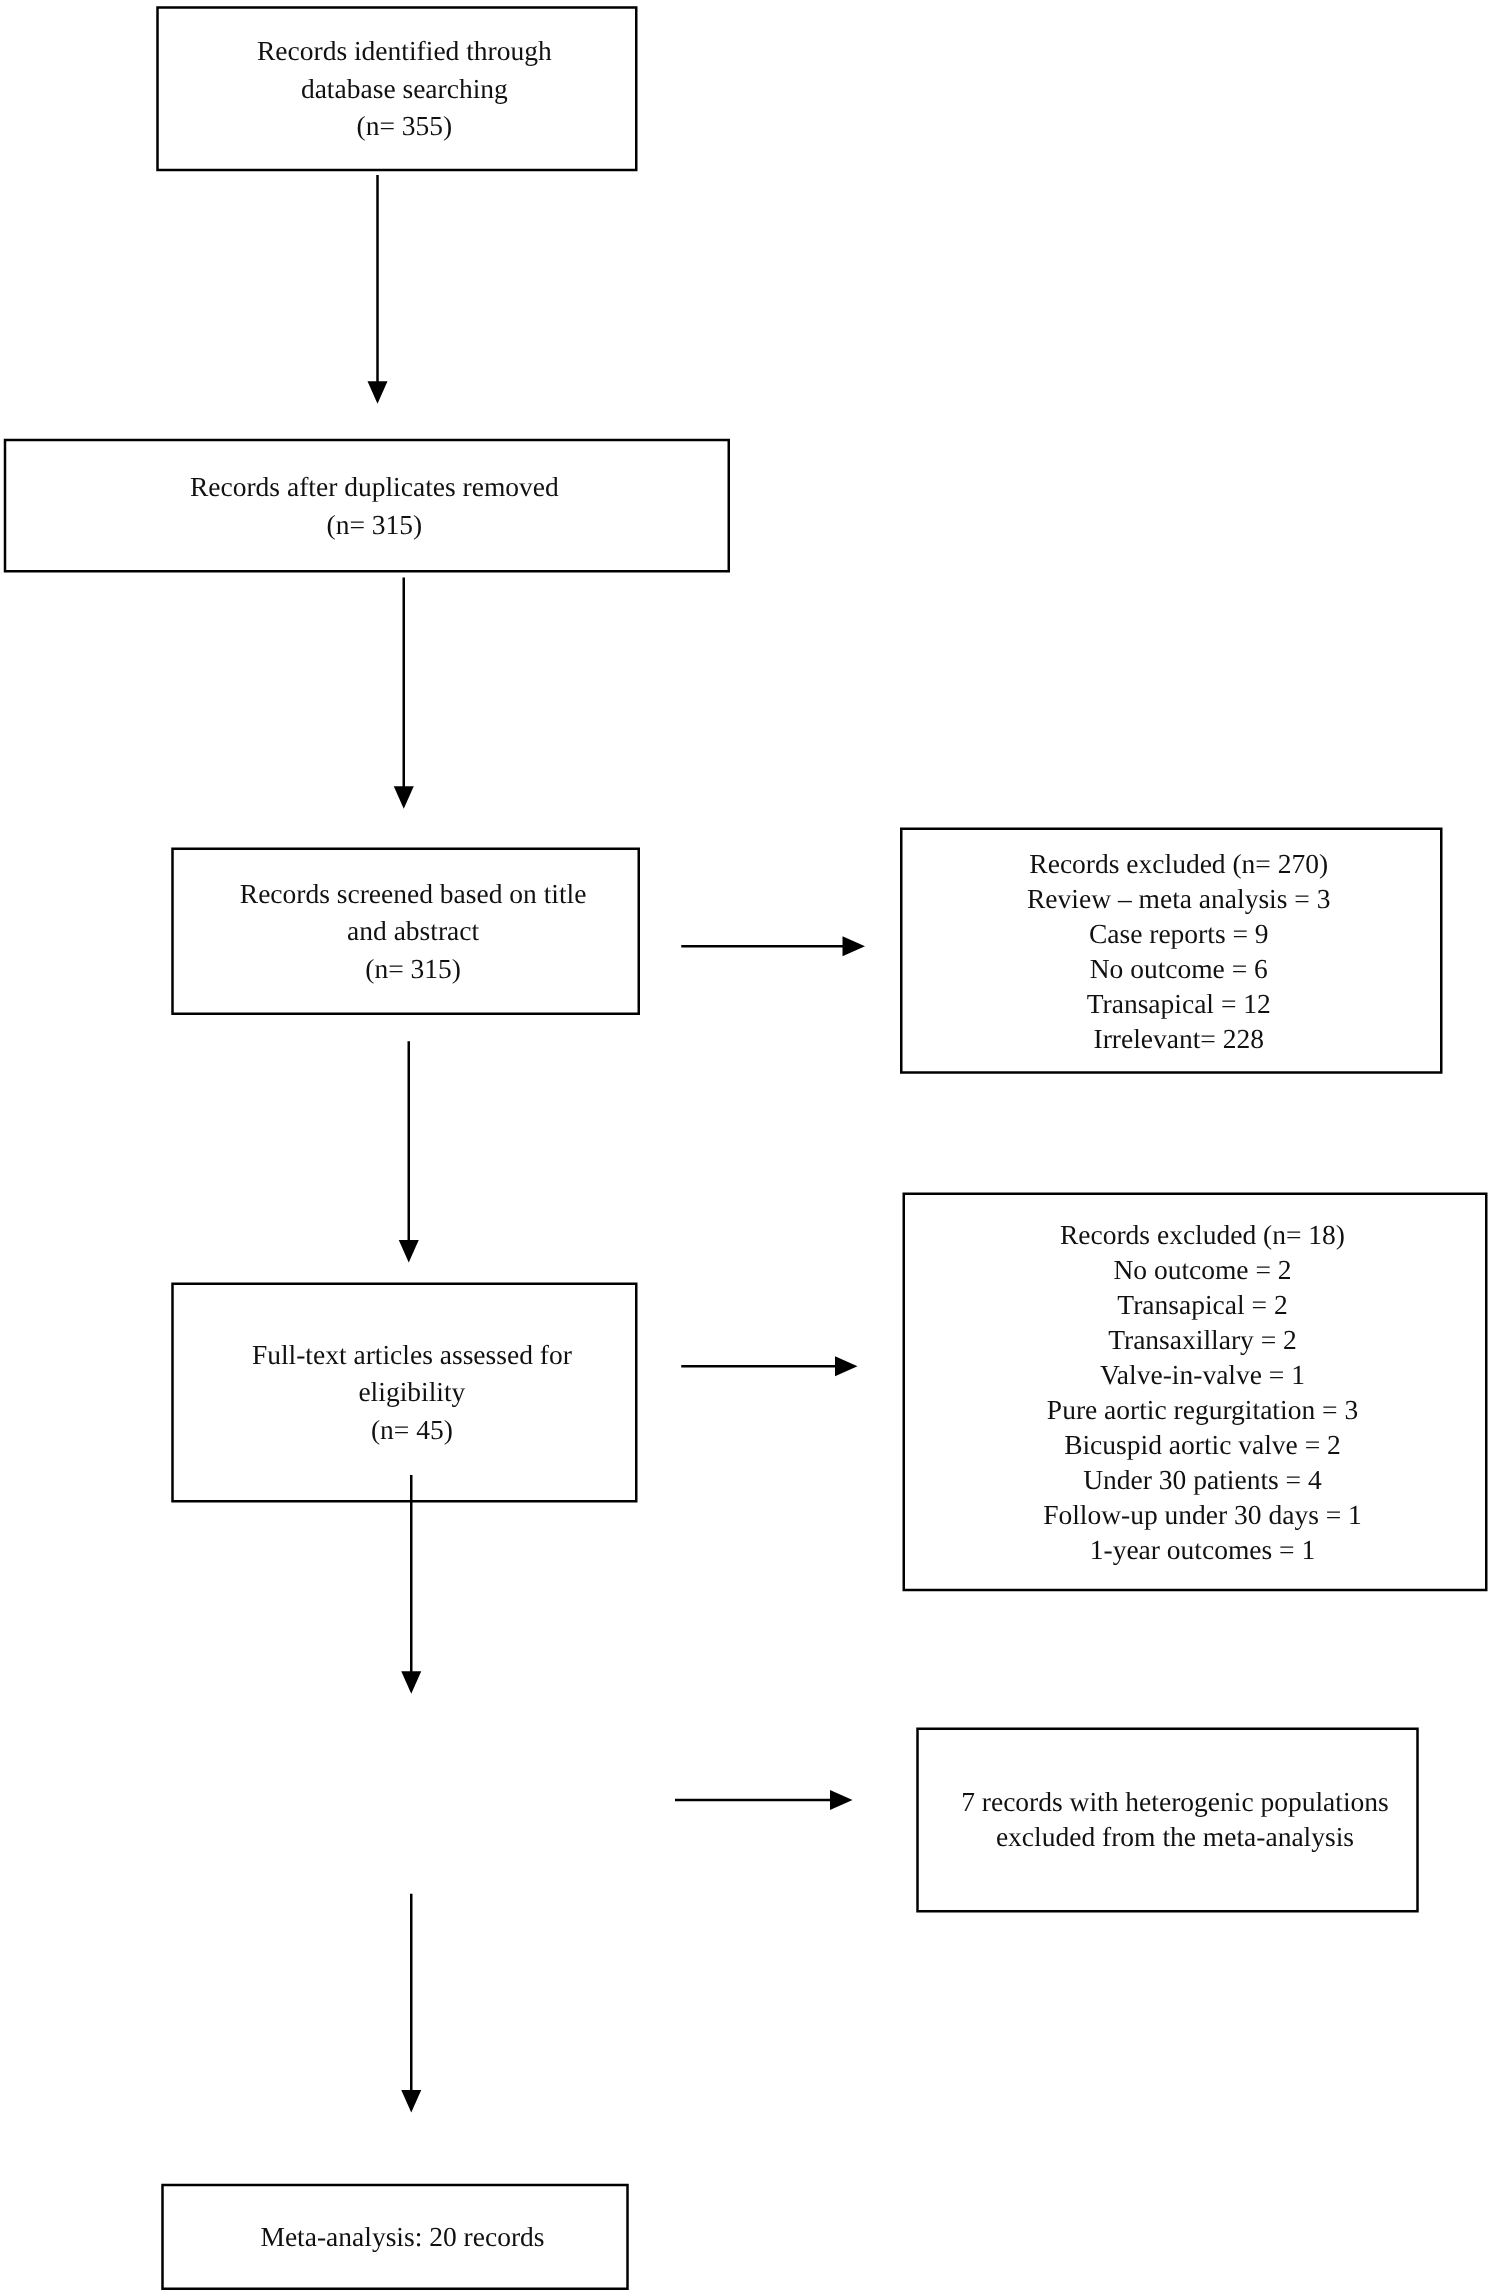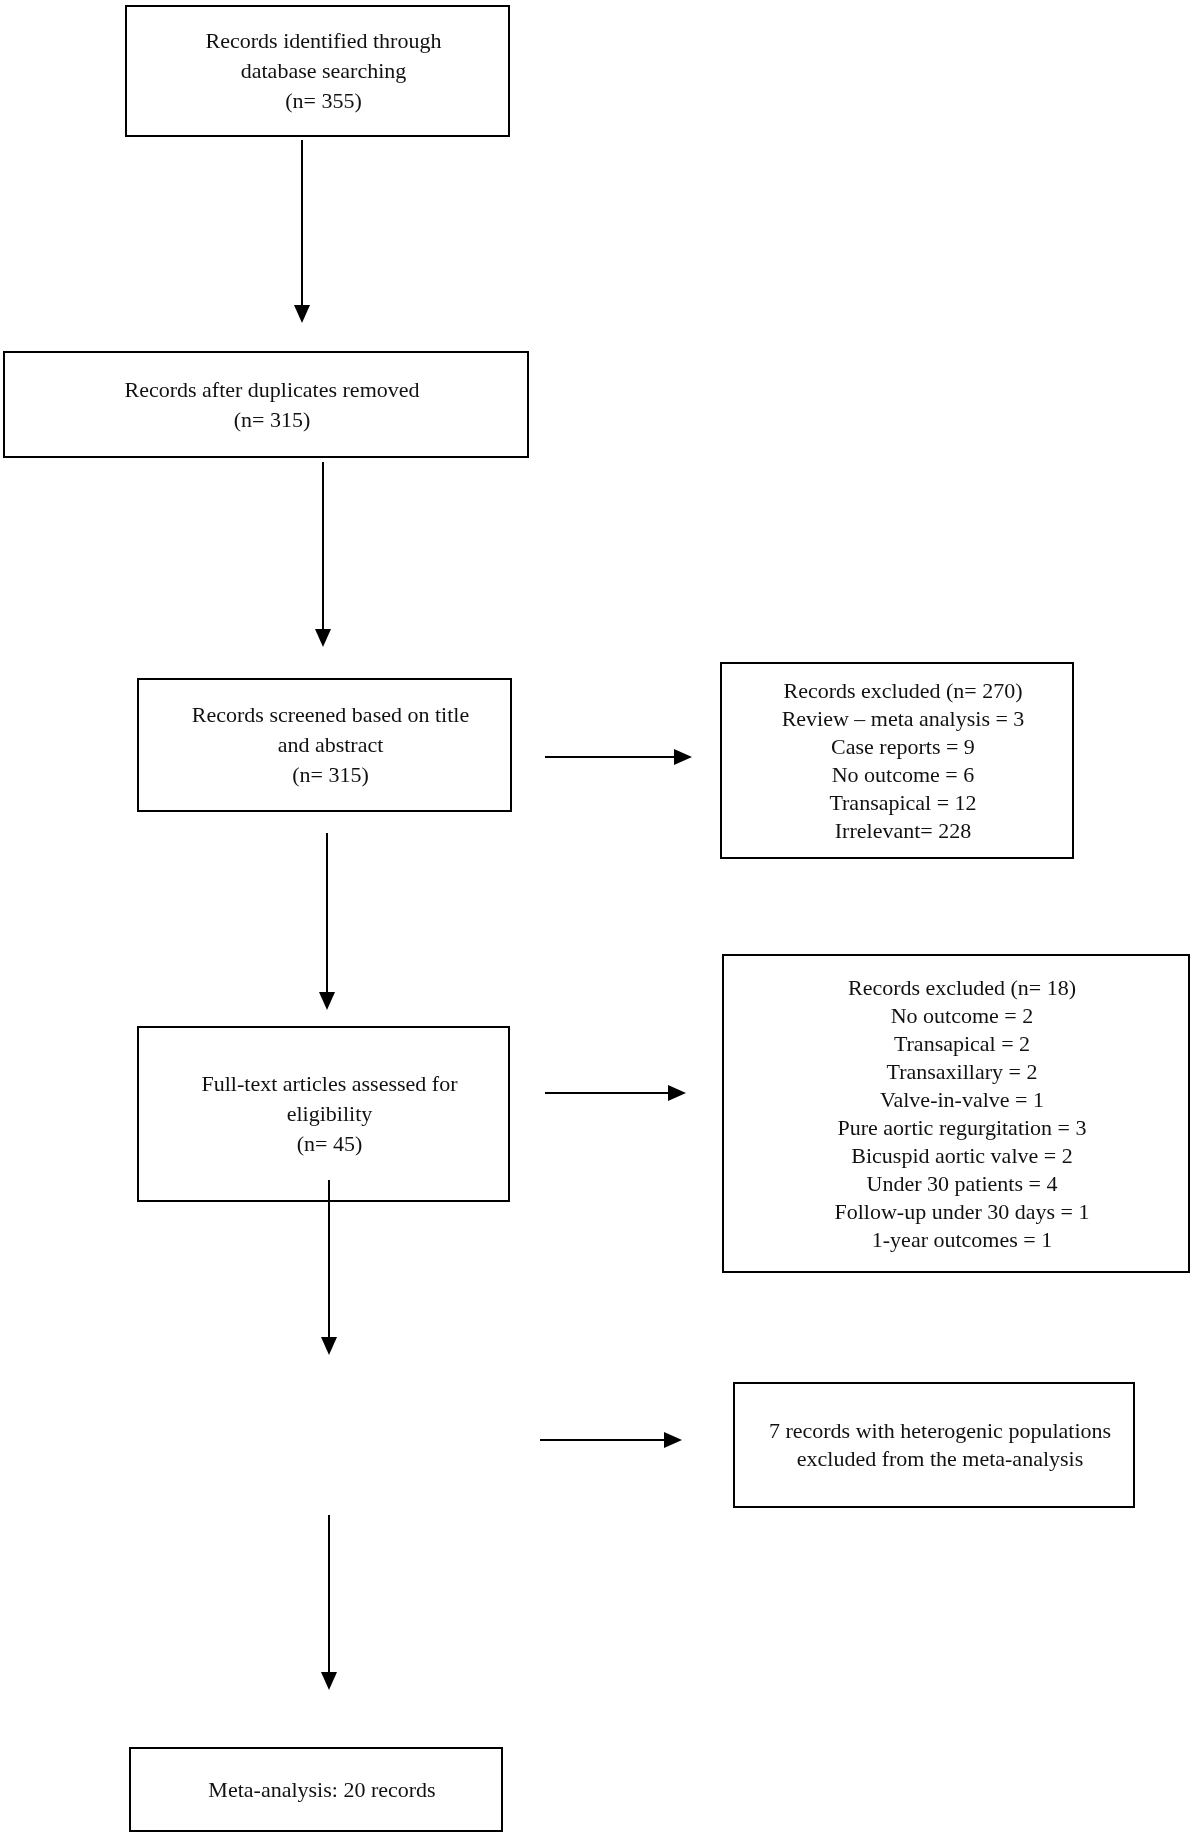--- a/index.html
+++ b/index.html
@@ -75,36 +75,36 @@
 <div id="canvas">
 
   <div class="box lh-wide" style="left:125px; top:5px; width:385px; height:132px;">
     <div class="line">Records identified through</div>
     <div class="line">database searching</div>
     <div class="line">(n= 355)</div>
   </div>
 
   <div class="varrow" style="left:301px; top:140px; height:166px;"></div>
 
-  <div class="box lh-wide" style="left:3px; top:351px; width:526px; height:107px;">
+  <div class="box lh-wide" style="left:3px; top:351px; width:581px; height:107px;">
     <div class="line">Records after duplicates removed</div>
     <div class="line">(n= 315)</div>
   </div>
 
   <div class="varrow" style="left:322px; top:462px; height:168px;"></div>
 
   <div class="box lh-wide" style="left:137px; top:678px; width:375px; height:134px;">
     <div class="line">Records screened based on title</div>
     <div class="line">and abstract</div>
     <div class="line">(n= 315)</div>
   </div>
 
   <div class="harrow" style="left:545px; top:756px; width:130px;"></div>
 
-  <div class="box" style="left:720px; top:662px; width:354px; height:197px;">
+  <div class="box" style="left:720px; top:662px; width:434px; height:197px;">
     <div class="line">Records excluded (n= 270)</div>
     <div class="line">Review – meta analysis = 3</div>
     <div class="line">Case reports = 9</div>
     <div class="line">No outcome = 6</div>
     <div class="line">Transapical = 12</div>
     <div class="line">Irrelevant= 228</div>
   </div>
 
   <div class="varrow" style="left:326px; top:833px; height:160px;"></div>
 
@@ -127,21 +127,21 @@
     <div class="line">Under 30 patients = 4</div>
     <div class="line">Follow-up under 30 days = 1</div>
     <div class="line">1-year outcomes = 1</div>
   </div>
 
   <div class="varrow" style="left:328px; top:1180px; height:158px;"></div>
 
 
   <div class="harrow" style="left:540px; top:1439px; width:125px;"></div>
 
-  <div class="box" style="left:733px; top:1382px; width:402px; height:126px;">
+  <div class="box" style="left:733px; top:1382px; width:402px; height:148px;">
     <div class="line">7 records with heterogenic populations</div>
     <div class="line">excluded from the meta-analysis</div>
   </div>
 
   <div class="varrow" style="left:328px; top:1515px; height:158px;"></div>
 
   <div class="box" style="left:129px; top:1747px; width:374px; height:85px;">
     <div class="line">Meta-analysis: 20 records</div>
   </div>
 

